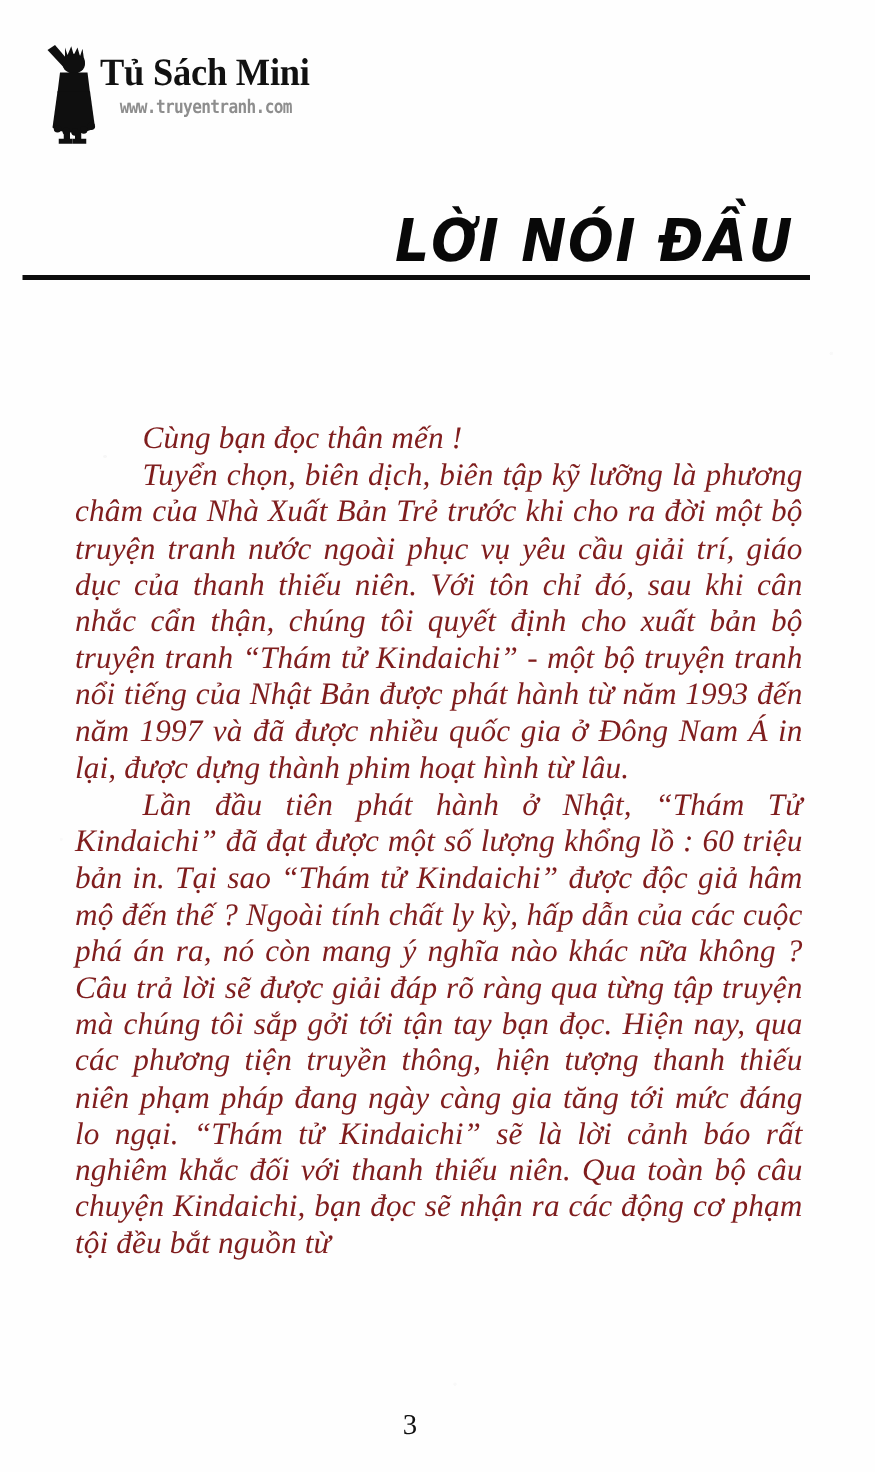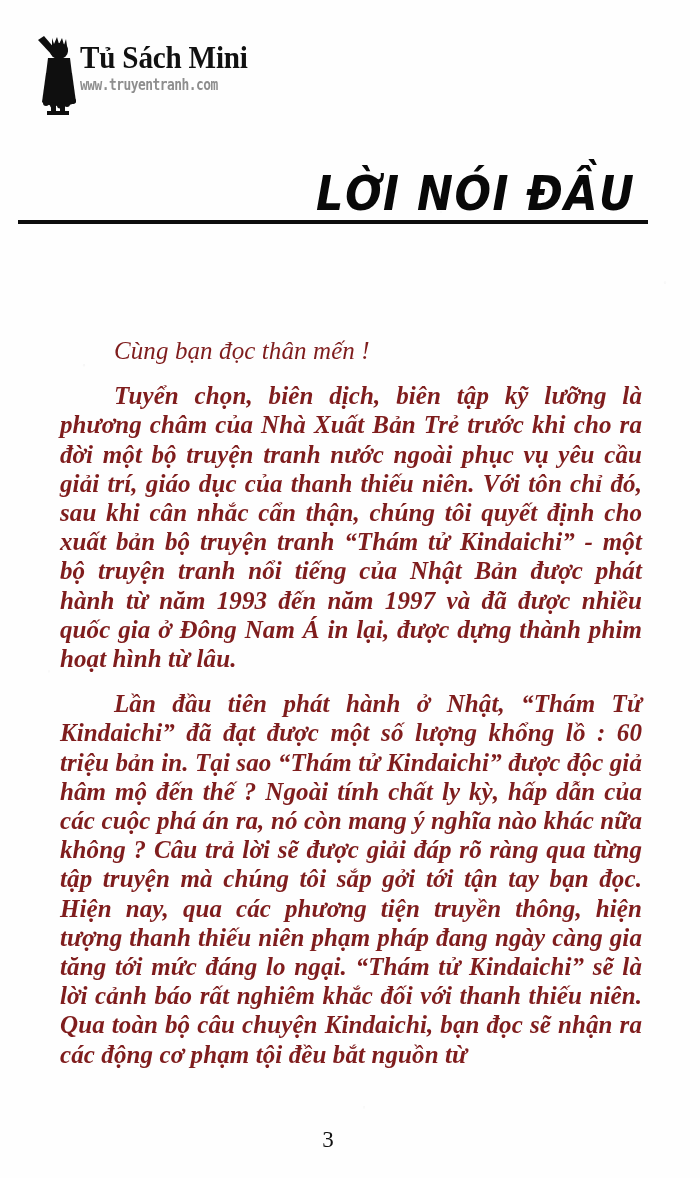--- a/index.html
+++ b/index.html
@@ -51,20 +51,21 @@
     height: 82px;
     flex: none;
     margin-right: 2px;
   }
   .logo-figure svg { display: block; }
 
   .logo-text-col {
     display: flex;
     flex-direction: column;
     margin-top: 8px;
+    text-align: right;
   }
   .logo-title {
     font-family: "Liberation Serif", "DejaVu Serif", serif;
     font-weight: 700;
     font-size: 31px;
     line-height: 1;
     letter-spacing: -0.2px;
     color: #111111;
     white-space: nowrap;
     transform: scaleX(0.94);
@@ -125,21 +126,21 @@
     margin: 0;
     text-indent: 54px;
     text-align: justify;
     font-family: "Liberation Serif", "DejaVu Serif", serif;
     font-style: italic;
     font-size: 25px;
     line-height: 29.2px;
     color: #7f1d1d;
     letter-spacing: 0.1px;
   }
-  .para + .para { margin-top: 16px; font-weight: bold; }
+  .para + .para { margin-top: 1px; }
 
   
   .folio {
     position: absolute;
     left: 0;
     top: 1128px;
     width: 700px;
     text-align: center;
     padding-right: 44px;
     box-sizing: border-box;

